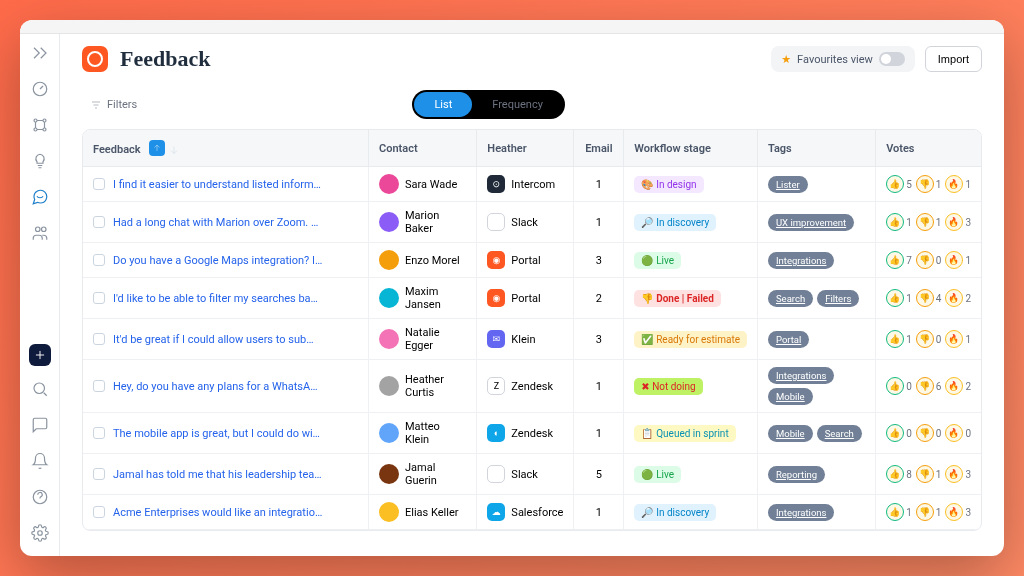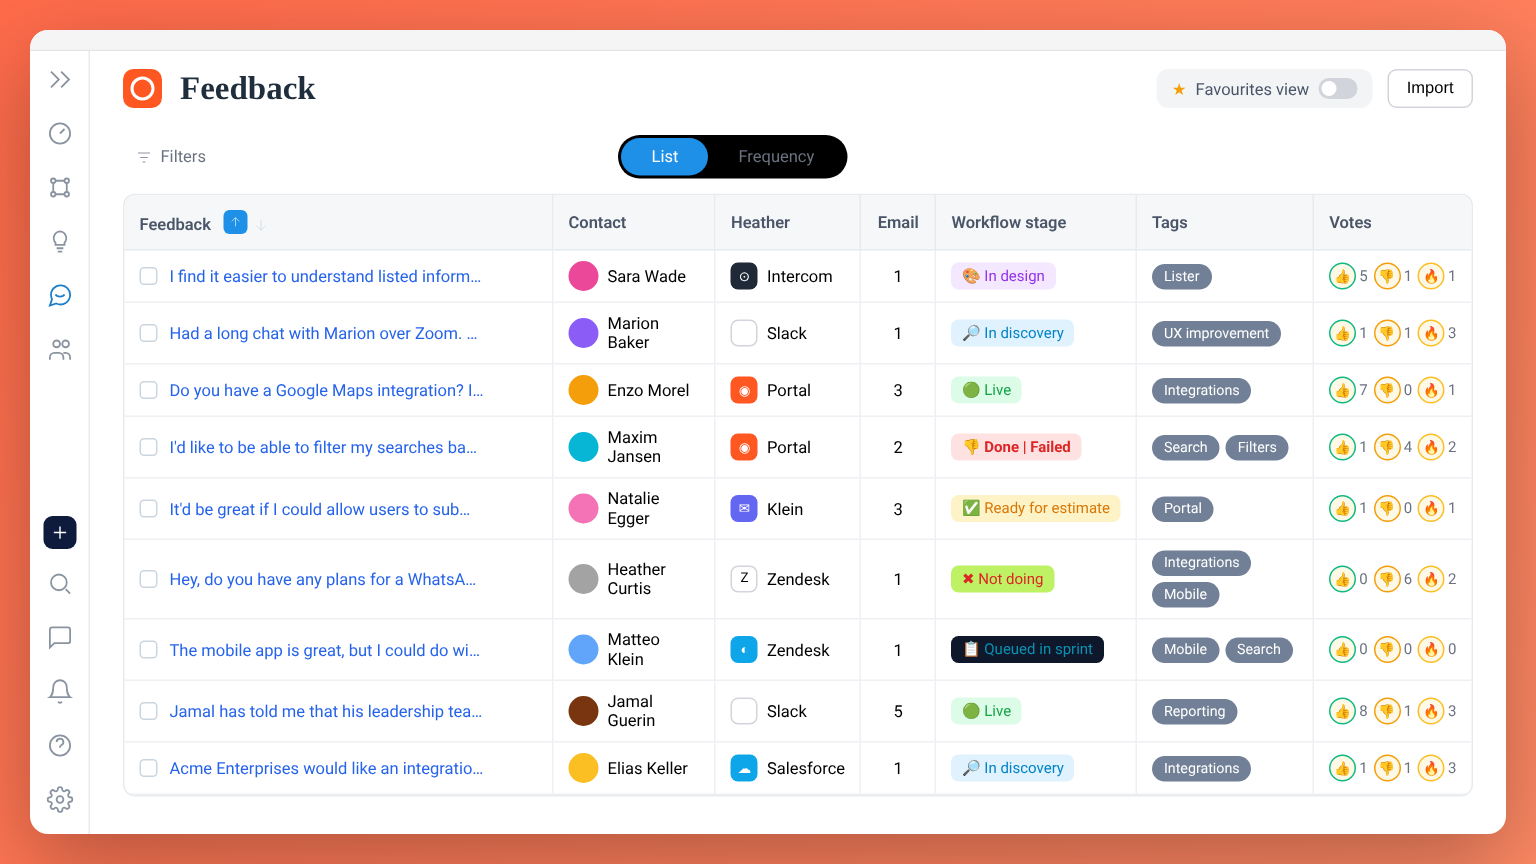--- a/index.html
+++ b/index.html
@@ -45,21 +45,21 @@
 .sort-badge svg { width: 10px; height: 10px; stroke: #fff; fill: none; }
 .chk { width: 12px; height: 12px; border: 1.3px solid #cbd5e0; border-radius: 3px; display: inline-block; margin-right: 8px; vertical-align: middle; }
 .fb-text { color: #2563eb; cursor: pointer; display: inline-block; max-width: 210px; white-space: nowrap; overflow: hidden; text-overflow: ellipsis; vertical-align: middle; }
 .contact { display: flex; align-items: center; gap: 6px; }
 .avatar { width: 20px; height: 20px; border-radius: 50%; background: linear-gradient(135deg, #a78bfa, #60a5fa); flex-shrink: 0; }
 .src { display: flex; align-items: center; gap: 6px; }
 .src-icon { width: 18px; height: 18px; border-radius: 5px; display: flex; align-items: center; justify-content: center; font-size: 9px; color: #fff; flex-shrink: 0; }
 .ideas { text-align: center; }
 .stage { display: inline-block; padding: 3px 7px; border-radius: 5px; font-size: 10px; white-space: nowrap; }
 .tags { display: flex; gap: 4px; flex-wrap: wrap; }
-.tag { background: #718096; color: #fff; padding: 3px 8px; border-radius: 10px; font-size: 9.5px; }
+.tag { background: #718096; color: #fff; padding: 3px 8px; border-radius: 10px; font-size: 9.5px; text-decoration: underline; }
 .votes { display: flex; gap: 4px; align-items: center; }
 .vote { display: flex; align-items: center; gap: 2px; }
 .vote-icon { width: 18px; height: 18px; border-radius: 50%; display: flex; align-items: center; justify-content: center; font-size: 9px; border: 1.5px solid; }
 .vote-up { border-color: #10b981; background: #fef9e7; }
 .vote-down { border-color: #f59e0b; background: #fef9e7; }
 .vote-fire { border-color: #fbbf24; background: #fef9e7; }
 .vote-num { font-size: 10px; color: #6b7280; }
 th.col-fb { width: 290px; }
 th.col-contact { width: 110px; }
 th.col-src { width: 90px; }
@@ -416,21 +416,21 @@
                     <span>Matteo Klein</span>
                   </div>
                 </td>
                 <td>
                   <div class="src">
                     <div class="src-icon" style="background: rgb(14, 165, 233);">◐</div>
                     <span>Zendesk</span>
                   </div>
                 </td>
                 <td class="ideas">1</td>
-                <td><span class="stage" style="background: #0f172a; color: rgb(8, 145, 178);">📋 Queued in sprint</span></td>
+                <td><span class="stage" style="background: #fef9c3; color: rgb(8, 145, 178);">📋 Queued in sprint</span></td>
                 <td>
                   <div class="tags">
                     <span class="tag">Mobile</span>
                     <span class="tag">Search</span>
                   </div>
                 </td>
                 <td>
                   <div class="votes">
                     <div class="vote">
                       <div class="vote-icon vote-up">👍</div>

